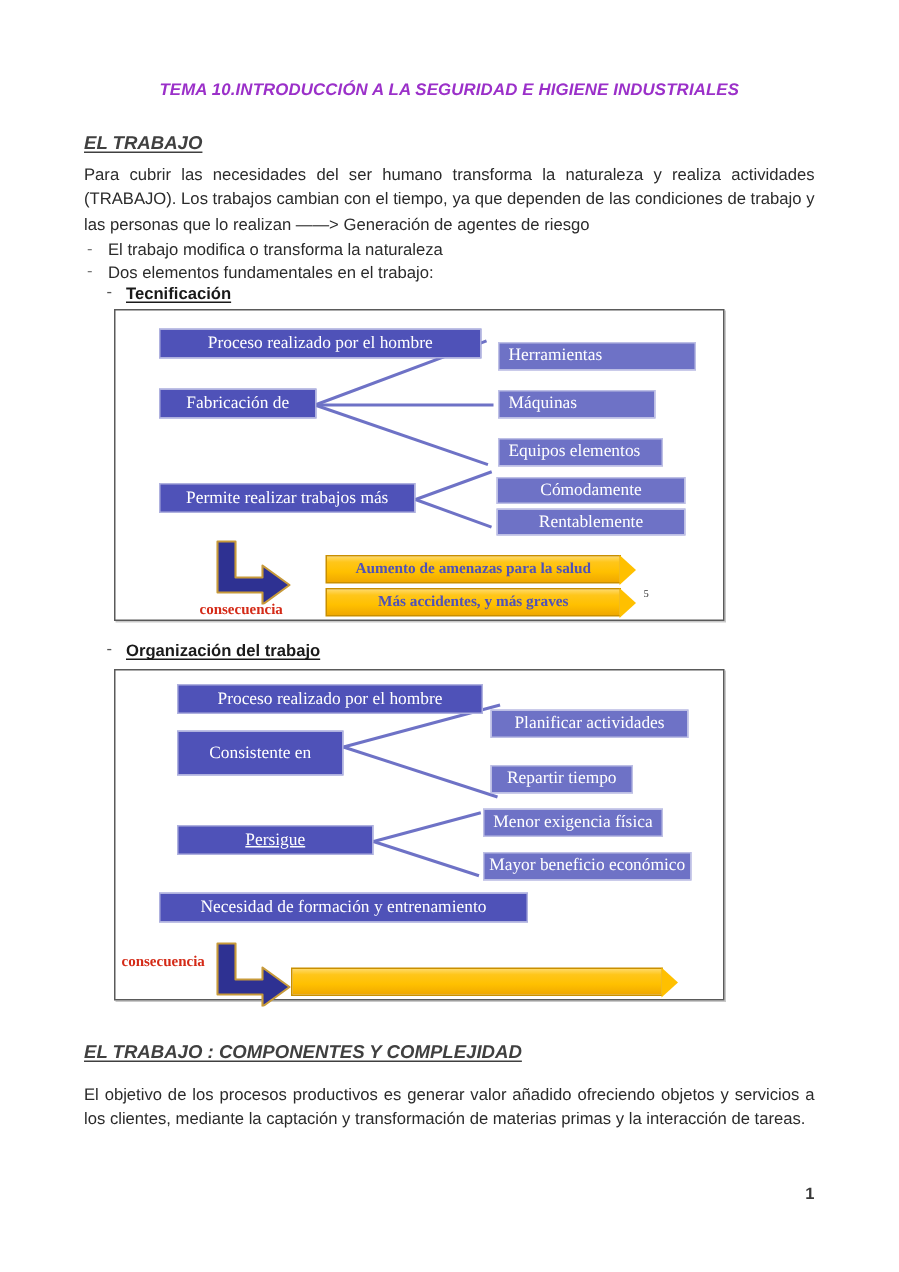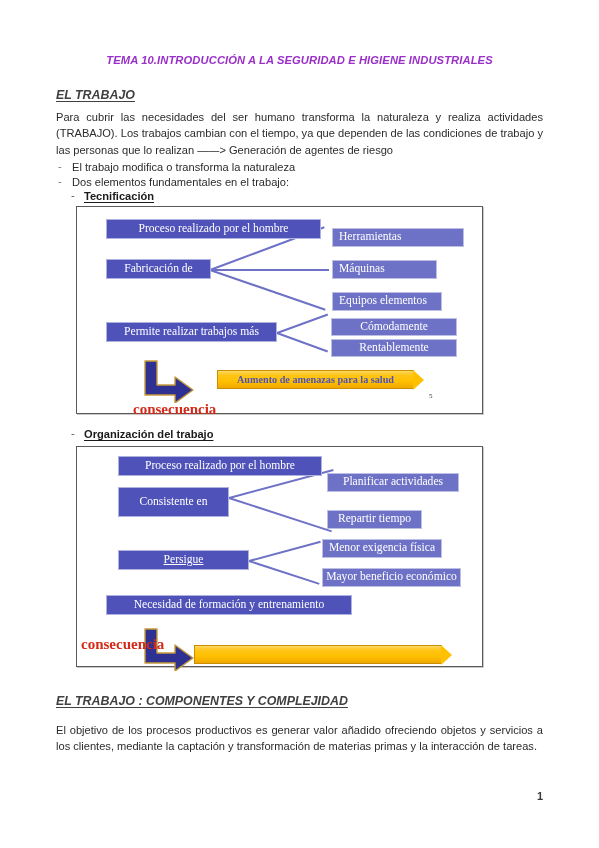--- a/index.html
+++ b/index.html
@@ -190,21 +190,21 @@
     width: 56px;
     height: 44px;
   }
   .elbow svg { display: block; }
 
   .consecuencia {
     position: absolute;
     color: #D42A17;
     font-family: "Liberation Serif", serif;
     font-weight: bold;
-    font-size: 15px;
+    font-size: 10px;
     white-space: nowrap;
   }
 
   .sup-num {
     position: absolute;
     font-family: "Liberation Serif", serif;
     font-size: 7px;
     color: #333;
   }
 
@@ -275,20 +275,24 @@
       </svg>
     </div>
 
     <div class="consecuencia" style="left:56px; top:194px;">consecuencia</div>
 
     <div class="banner" style="left:140px; top:163px; width:197px;">
       <span>Aumento de amenazas para la salud</span>
       <span class="tip"></span>
     </div>
 
+    <div class="banner" style="left:140px; top:185px; width:197px;">
+      <span>Más accidentes, y más graves</span>
+      <span class="tip"></span>
+    </div>
 
     <div class="sup-num" style="left:352px; top:185px;">5</div>
   </div>
 
   <div class="sub-item" id="sub-2">
     <span class="dash">-</span>
     <span class="txt">Organización del trabajo</span>
   </div>
 
   <div class="diagram" id="diagram-2">

